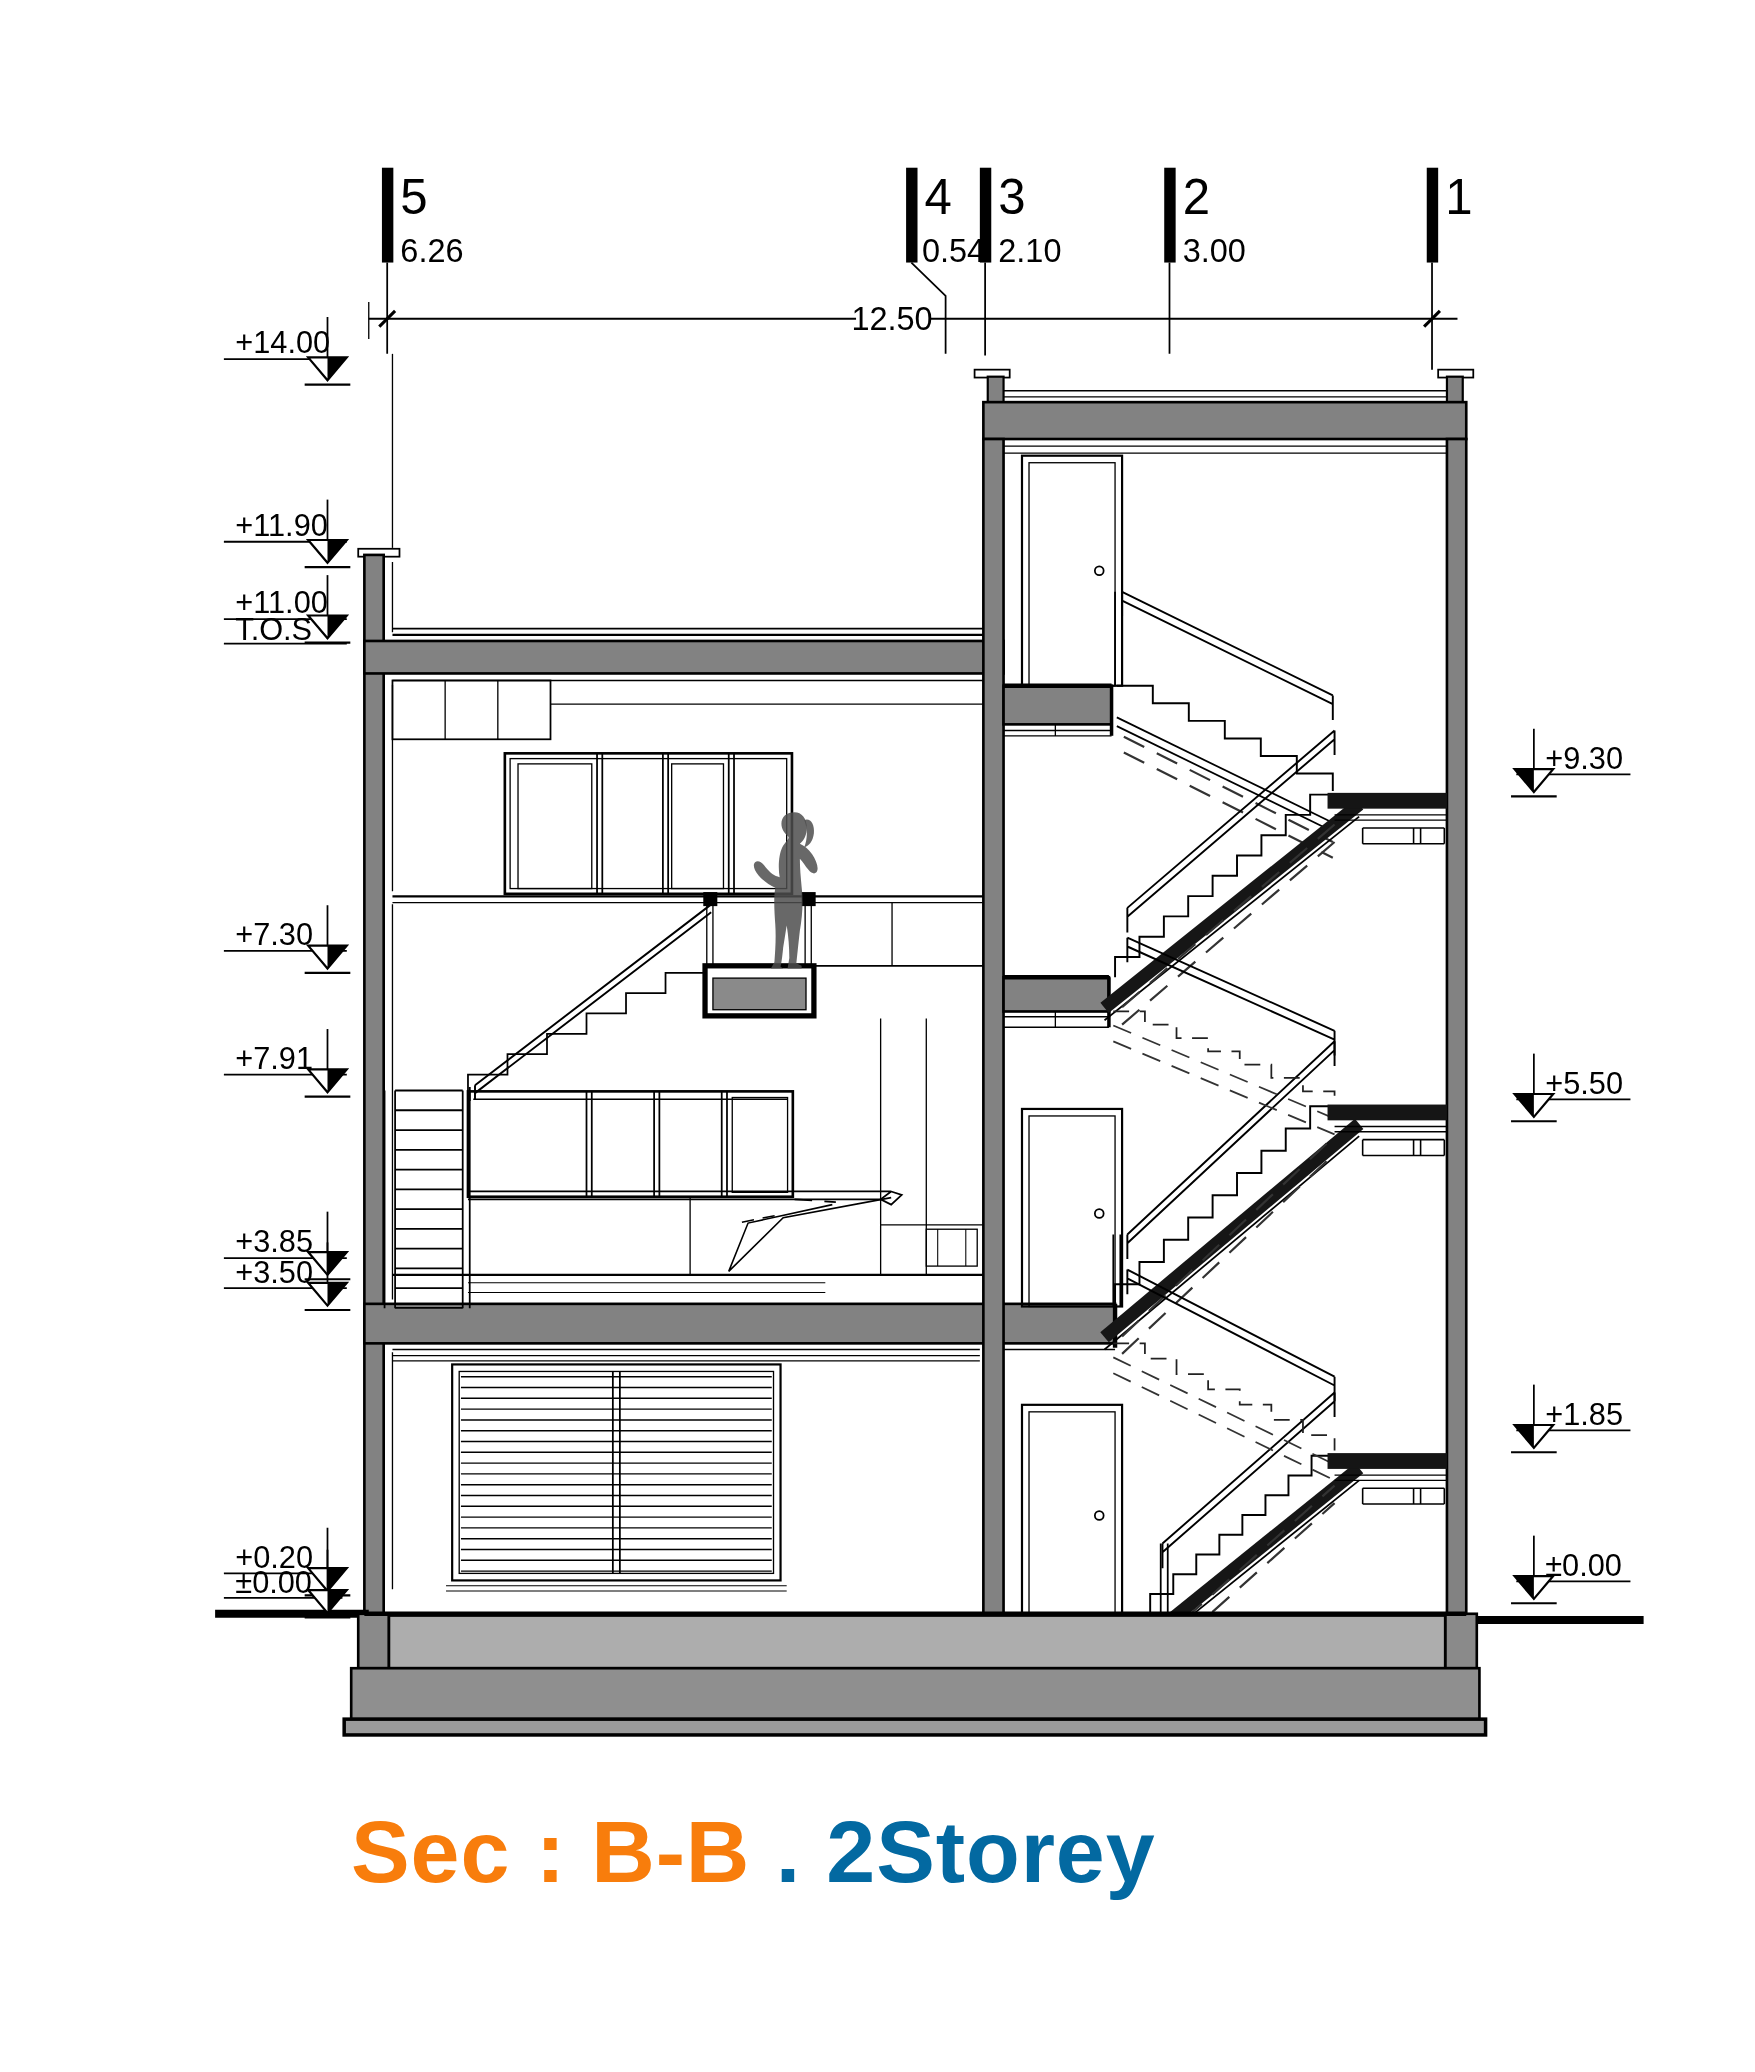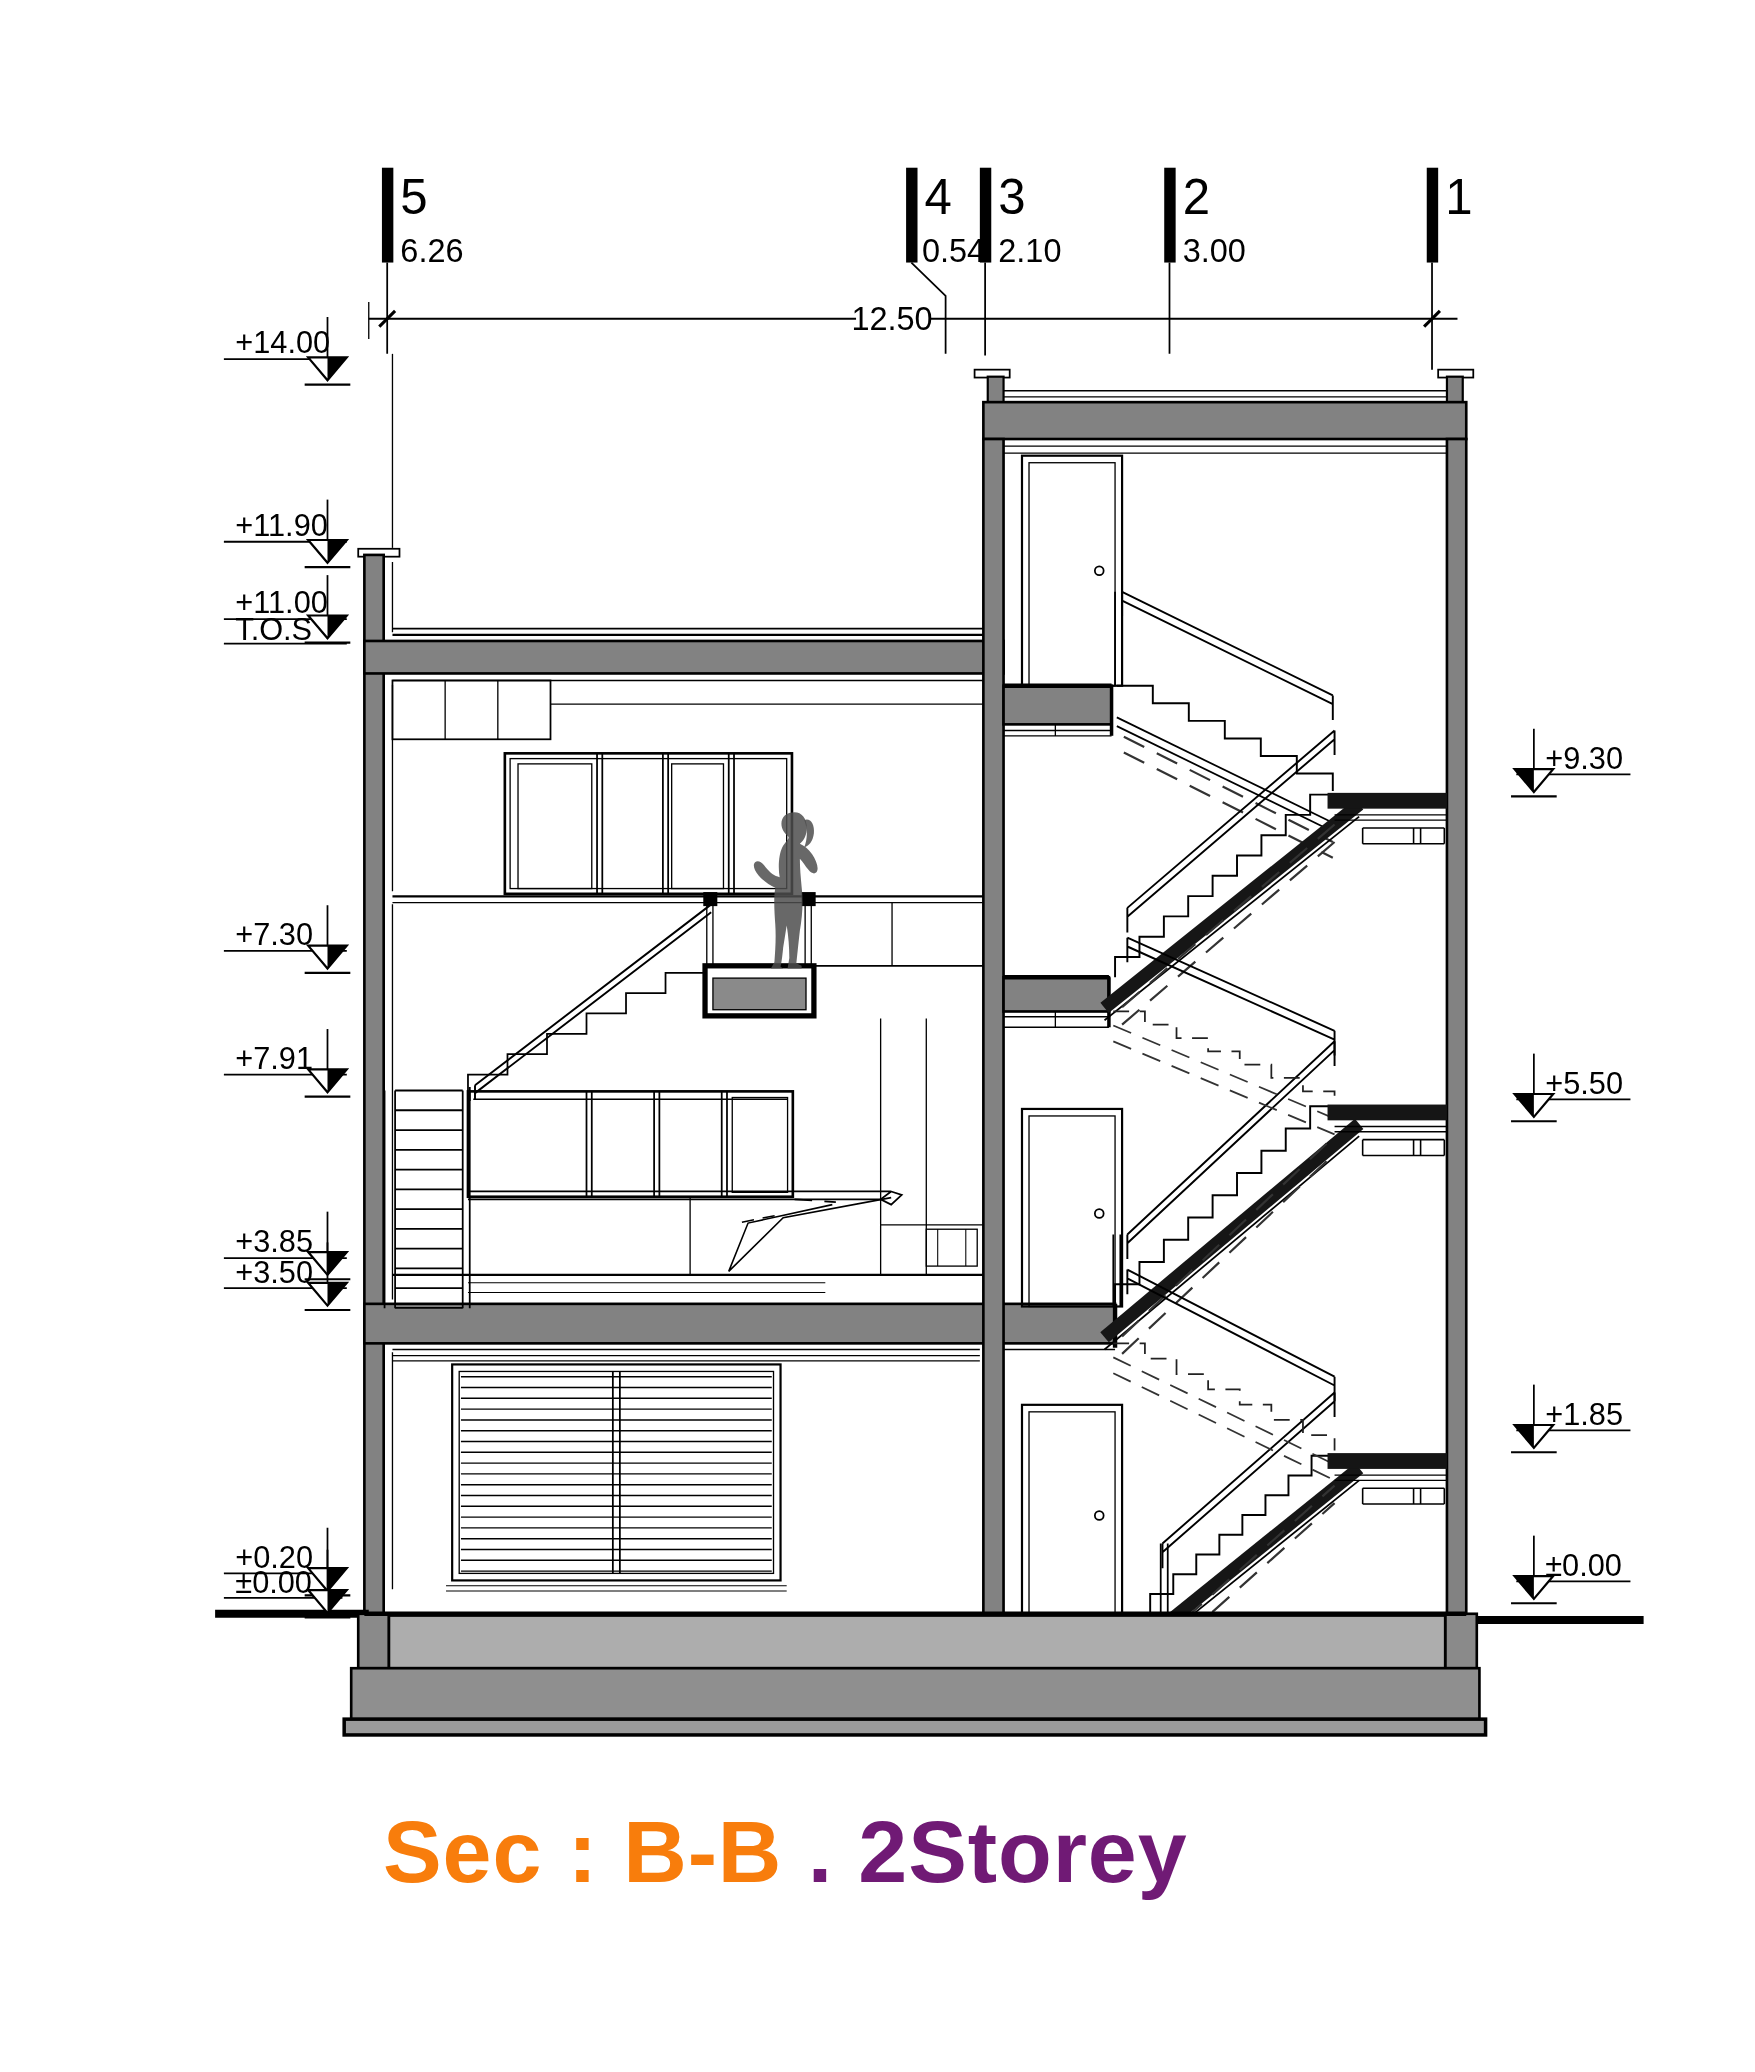--- a/index.html
+++ b/index.html
@@ -6,22 +6,22 @@
   #page{position:relative;width:1756px;height:2073px;background:#fff;overflow:hidden;
         font-family:"Liberation Sans",sans-serif;}
   svg{position:absolute;left:0;top:0;}
   text{font-family:"Liberation Sans",sans-serif;fill:#000;}
   .grid-num{font-size:56px;}
   .grid-dim{font-size:37px;}
   .dim-total{font-size:37px;text-anchor:middle;}
   .lvl{font-size:35px;}
   #title{position:absolute;left:351px;top:1801px;font-size:88px;font-weight:bold;
          letter-spacing:0.9px;white-space:pre;}
-  #title .orange{color:#F87D0C;margin-left:32px;}
-  #title .black{color:#701a75;}
+  #title .orange{color:#F87D0C;}
+  #title .black{color:#0369a1;}
   .ink{stroke:#000;fill:none;}
 </style>
 </head>
 <body>
 
 <div id="page">
 <svg width="1756" height="2073" viewBox="0 0 2000 2361">
 
   <g>
     <rect x="435" y="191" width="13" height="108" fill="#000"></rect>

